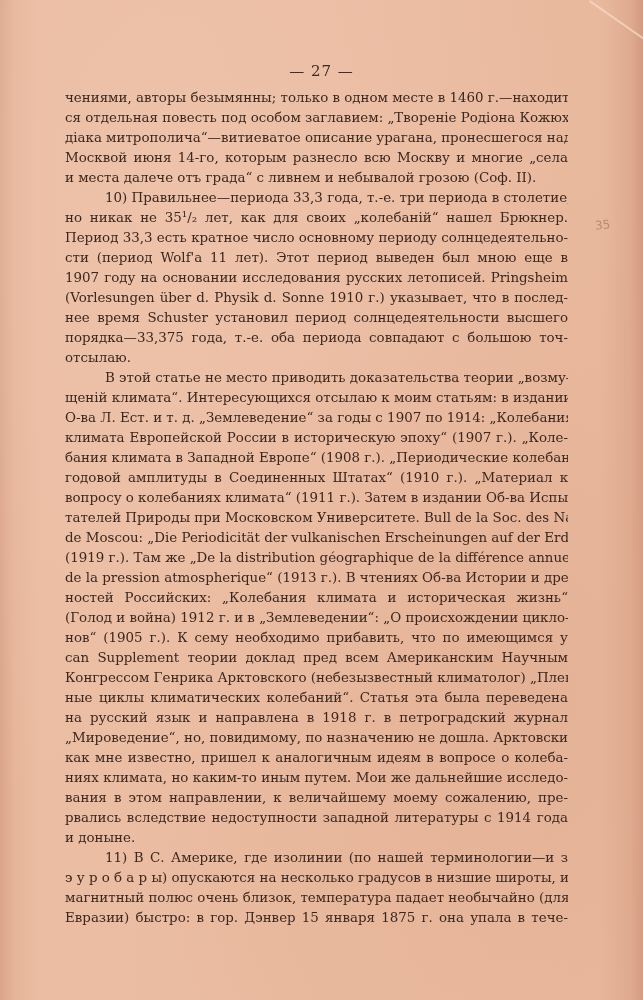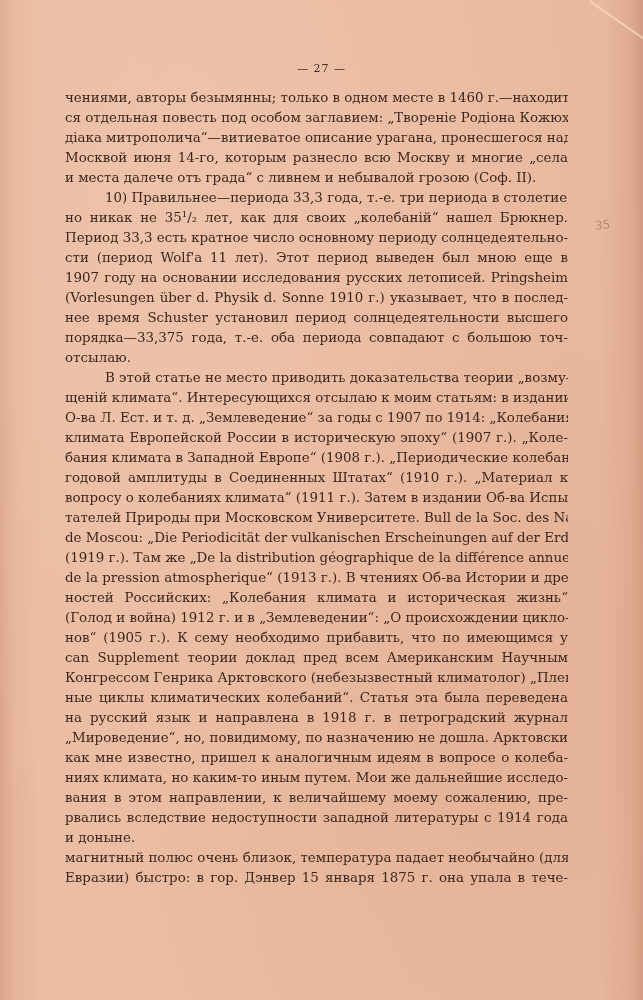--- a/index.html
+++ b/index.html
@@ -29,21 +29,21 @@
       width: 80px; height: 2px;
       background: rgba(250,220,200,0.7);
       transform: rotate(35deg);
       transform-origin: left top;
     }
     .page-number {
       position: absolute;
       top: 62px;
       left: 0; width: 643px;
       text-align: center;
-      font-size: 11px;
+      font-size: 15px;
       color: #3e2a22;
       letter-spacing: 1px;
     }
     .text-block {
       position: absolute;
       left: 65px;
       top: 88px;
       width: 503px;
       color: #3b2720;
       font-size: 13.4px;
@@ -122,17 +122,19 @@
         <span class="line">ные циклы климатических колебаний“. Статья эта была переведена</span>
         <span class="line">на русский язык и направлена в 1918 г. в петроградский журнал</span>
         <span class="line">„Мироведение“, но, повидимому, по назначению не дошла. Арктовский,</span>
         <span class="line">как мне известно, пришел к аналогичным идеям в вопросе о колеба-</span>
         <span class="line">ниях климата, но каким-то иным путем. Мои же дальнейшие исследо-</span>
         <span class="line">вания в этом направлении, к величайшему моему сожалению, пре-</span>
         <span class="line">рвались вследствие недоступности западной литературы с 1914 года</span>
         <span class="line last">и доныне.</span>
       </div>
       <div>
+        <span class="line indent">11) В С. Америке, где изолинии (по нашей терминологии—и з</span>
+        <span class="line">э у р о б а р ы) опускаются на несколько градусов в низшие широты, и</span>
         <span class="line">магнитный полюс очень близок, температура падает необычайно (для</span>
         <span class="line">Евразии) быстро: в гор. Дэнвер 15 января 1875 г. она упала в тече-</span>
       </div>
     </div>
 </div>
 
 </body></html>

